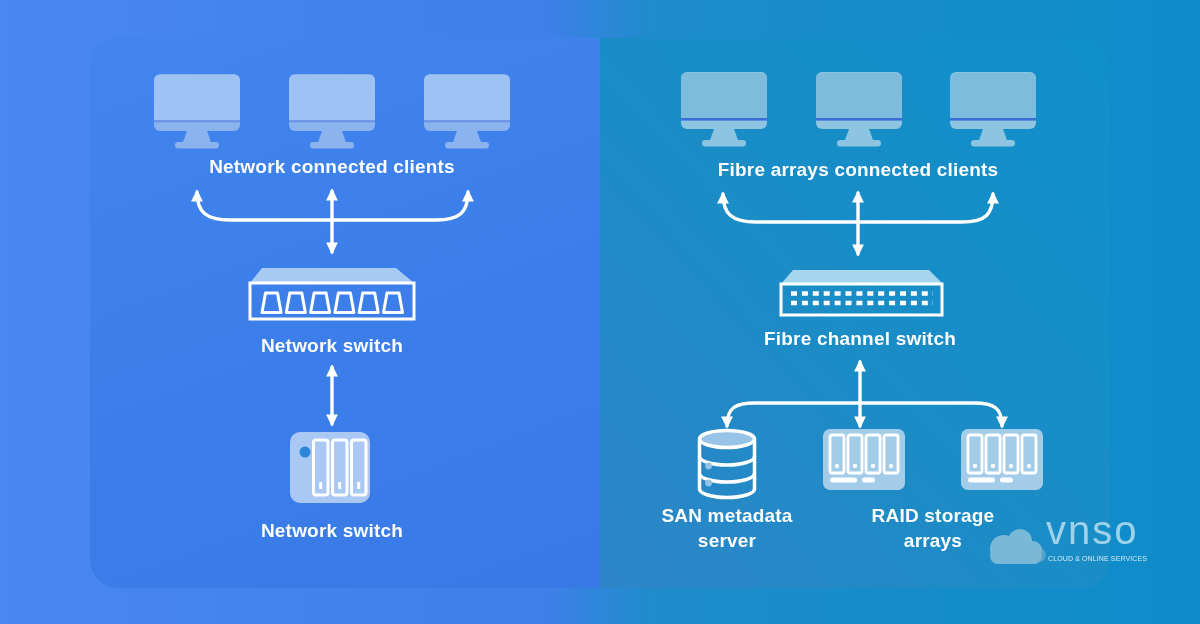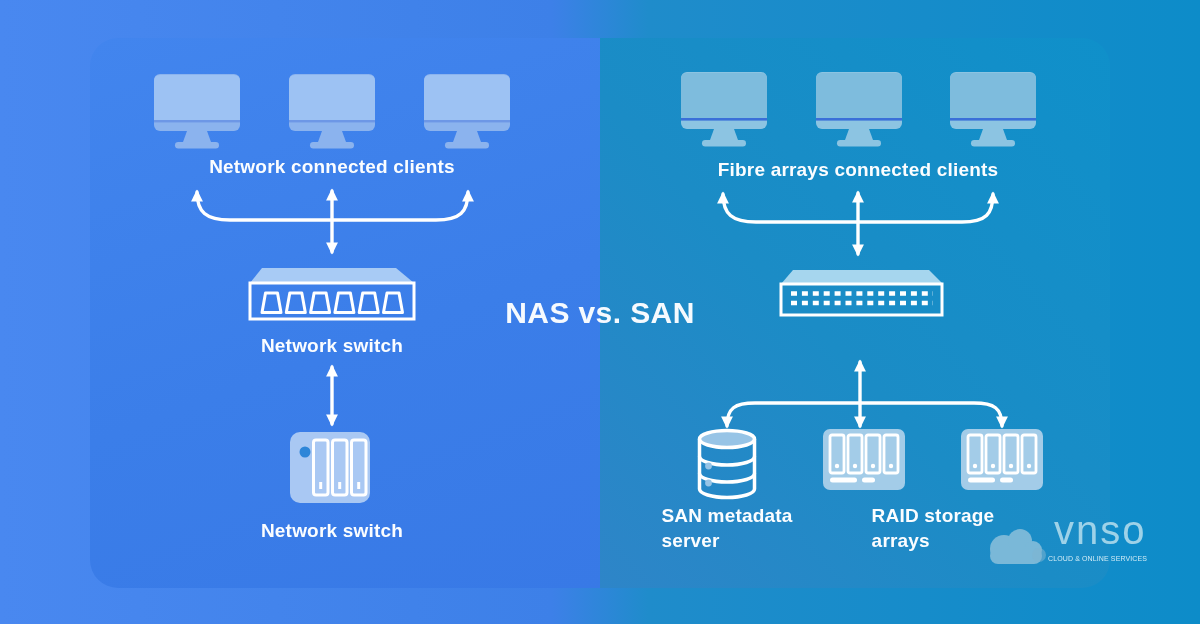--- a/index.html
+++ b/index.html
@@ -12,30 +12,30 @@
     position:absolute;left:90px;top:38px;width:1020px;height:550px;
     border-radius:28px;overflow:hidden;
   }
   .half{position:absolute;top:0;height:100%;width:510px;}
   .half.left{left:0;background:linear-gradient(160deg,#4285ee 0%,#3b7ee9 55%,#3879e6 100%);}
   .half.right{left:510px;background:linear-gradient(to bottom left,#0f90ca 0%,#1b8cc6 55%,#2e85c8 100%);}
   .abs{position:absolute;}
   .lbl{
     position:absolute;transform:translateX(-50%);
     color:#fbfdff;font-weight:700;font-size:19px;line-height:1.32;
-    text-align:left;white-space:pre-line;letter-spacing:.2px;
+    text-align:center;white-space:pre-line;letter-spacing:.2px;
   }
   .title{
     position:absolute;transform:translateX(-50%);
     color:#f6fafe;font-weight:700;font-size:30px;letter-spacing:.4px;
   }
   .connectors{position:absolute;left:0;top:0;pointer-events:none;}
   .logo{position:absolute;left:984px;top:518px;width:170px;height:54px;}
   .logo .brand{
-    position:absolute;left:70px;top:-8px;
+    position:absolute;left:62px;top:-8px;
     font-size:40px;font-weight:500;color:#9ed2e8;letter-spacing:2px;line-height:1;
   }
   .logo .tagline{
     position:absolute;left:64px;top:37px;
     font-size:7px;font-weight:400;color:#d2ecf6;letter-spacing:.12px;white-space:nowrap;
   }
 </style>
 </head>
 <body>
 
@@ -177,26 +177,26 @@
     <circle cx="50" cy="37" r="2.2" fill="#ffffff"></circle>
     <circle cx="68" cy="37" r="2.2" fill="#ffffff"></circle>
     <rect x="7" y="48.5" width="27" height="5" rx="2.5" fill="#ffffff"></rect>
     <rect x="39" y="48.5" width="13" height="5" rx="2.5" fill="#ffffff"></rect>
   </svg>
 
   <div class="lbl" style="left:332px;top:154px">Network connected clients</div>
   <div class="lbl" style="left:332px;top:333px">Network switch</div>
   <div class="lbl" style="left:332px;top:518px">Network switch</div>
   <div class="lbl" style="left:858px;top:157px">Fibre arrays connected clients</div>
+  <div class="lbl" style="left:860px;top:326px">Fibre channel switch</div>
   <div class="lbl" style="left:933px;top:503px">RAID storage
 arrays</div>
   <div class="lbl" style="left:727px;top:503px">SAN metadata
 server</div>
 
-  <div class="title" style="left:600px;top:296px">NAS vs. SAN</div>
 
   <div class="logo">
     <svg width="64" height="46" viewBox="0 0 64 46" style="position:absolute;left:0;top:6px">
       <g fill="#8fc2dc" opacity="0.82">
         <circle cx="20" cy="25" r="14"></circle>
         <circle cx="36" cy="17" r="12"></circle>
         <circle cx="49" cy="26" r="9"></circle>
         <rect x="6" y="24" width="52" height="16" rx="8"></rect>
       </g>
       <g fill="#7eb5d2" opacity="0.55">

